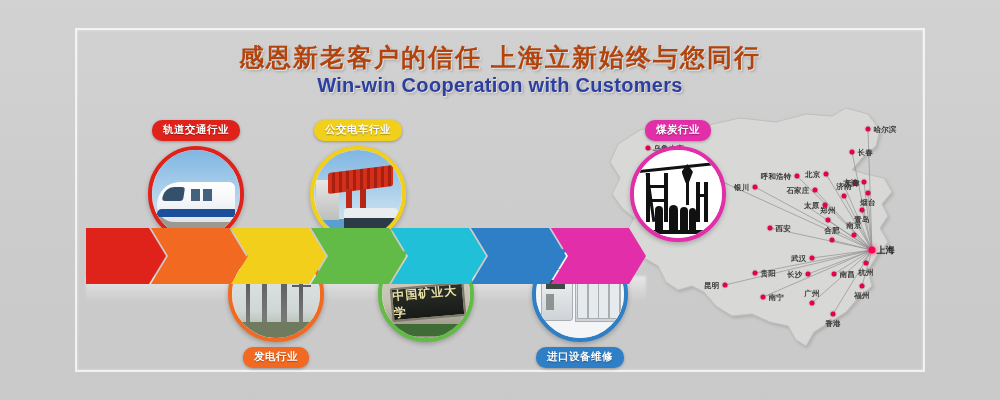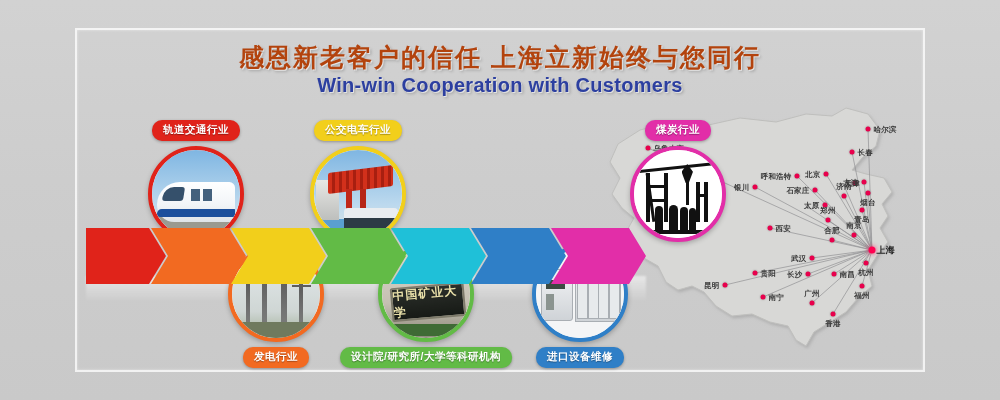--- a/index.html
+++ b/index.html
@@ -379,21 +379,20 @@
   <div class="node" style="left:378px;top:246px;">
     <div class="circ" style="border:4px solid #62bb46">
       <div class="photo">
         <div class="wall"></div>
         <div class="plaque">
           <span class="plaque-txt">中国矿业大学</span>
         </div>
         <div class="hedge"></div>
       </div>
     </div>
-    <div class="pill bot" style="background:#62bb46">设计院/研究所/大学等科研机构</div>
   </div>
 
   <div class="node" style="left:532px;top:246px;">
     <div class="circ" style="border:4px solid #2f7fc7">
       <div class="photo">
         <div class="wall" style="background:#f4f5f6"></div>
         <div class="cab" style="left:6%;top:22%;width:34%;height:56%;border-radius:3px;"></div>
         <div class="cab-dark" style="left:11%;top:34%;width:22%;height:10%;"></div>
         <div class="cab-dark" style="left:11%;top:50%;width:9%;height:18%;background:#8b9490"></div>
         <div class="cab" style="left:44%;top:16%;width:50%;height:64%;"></div>

